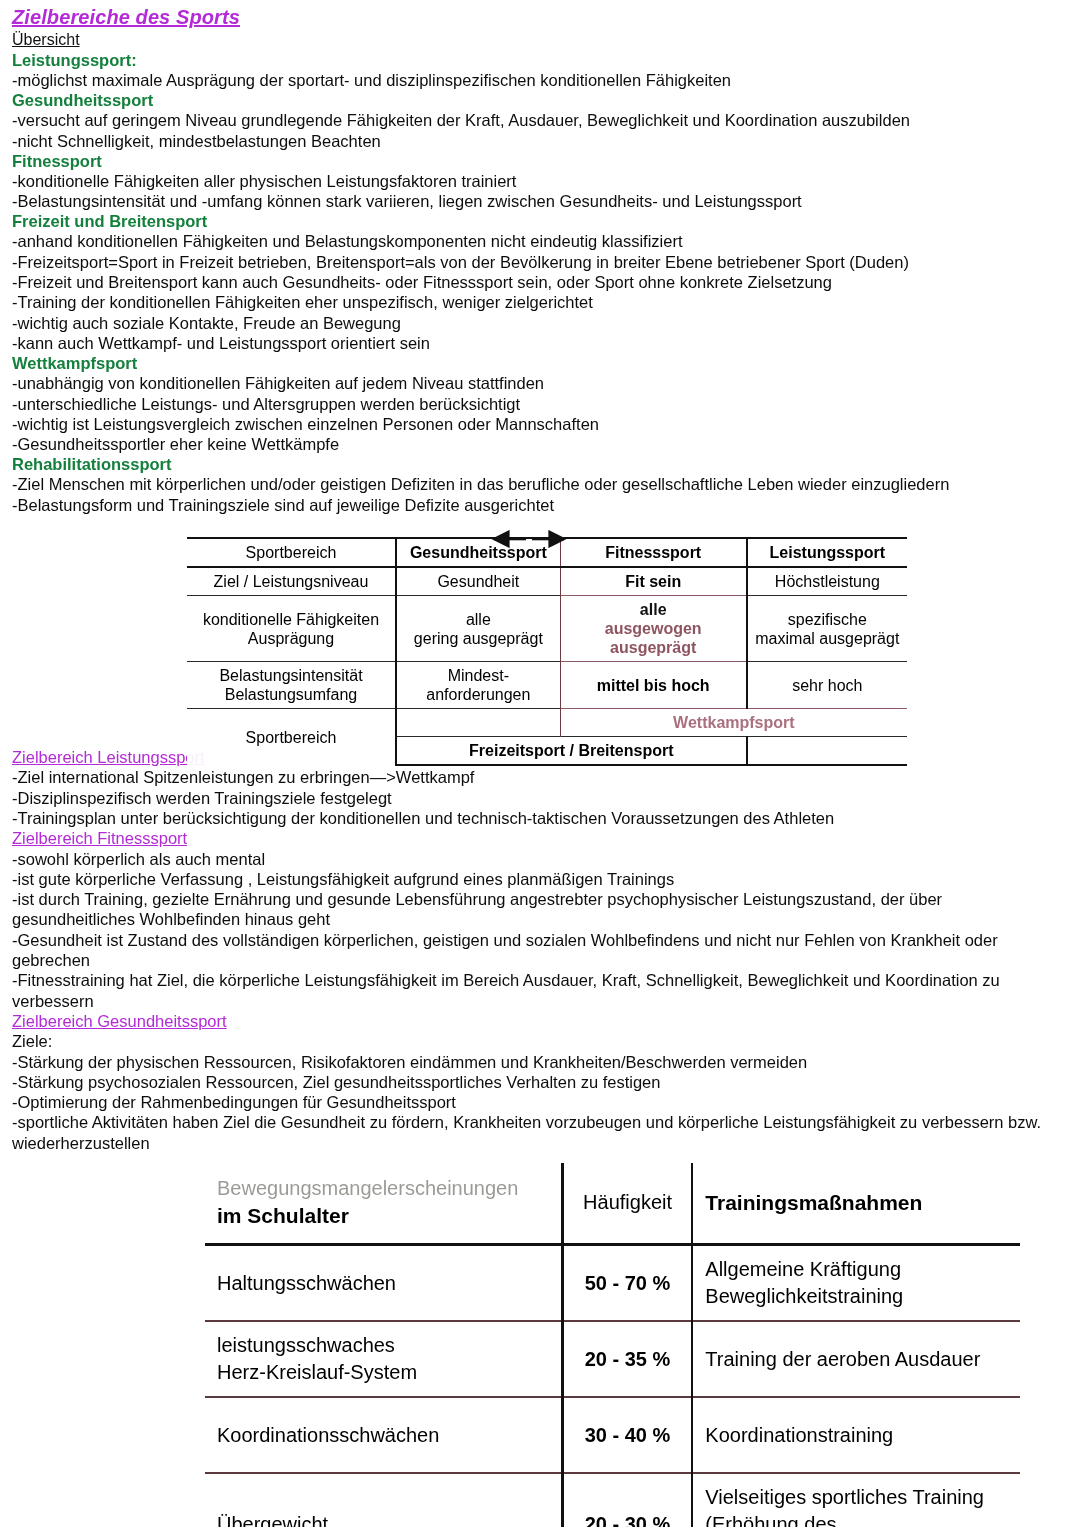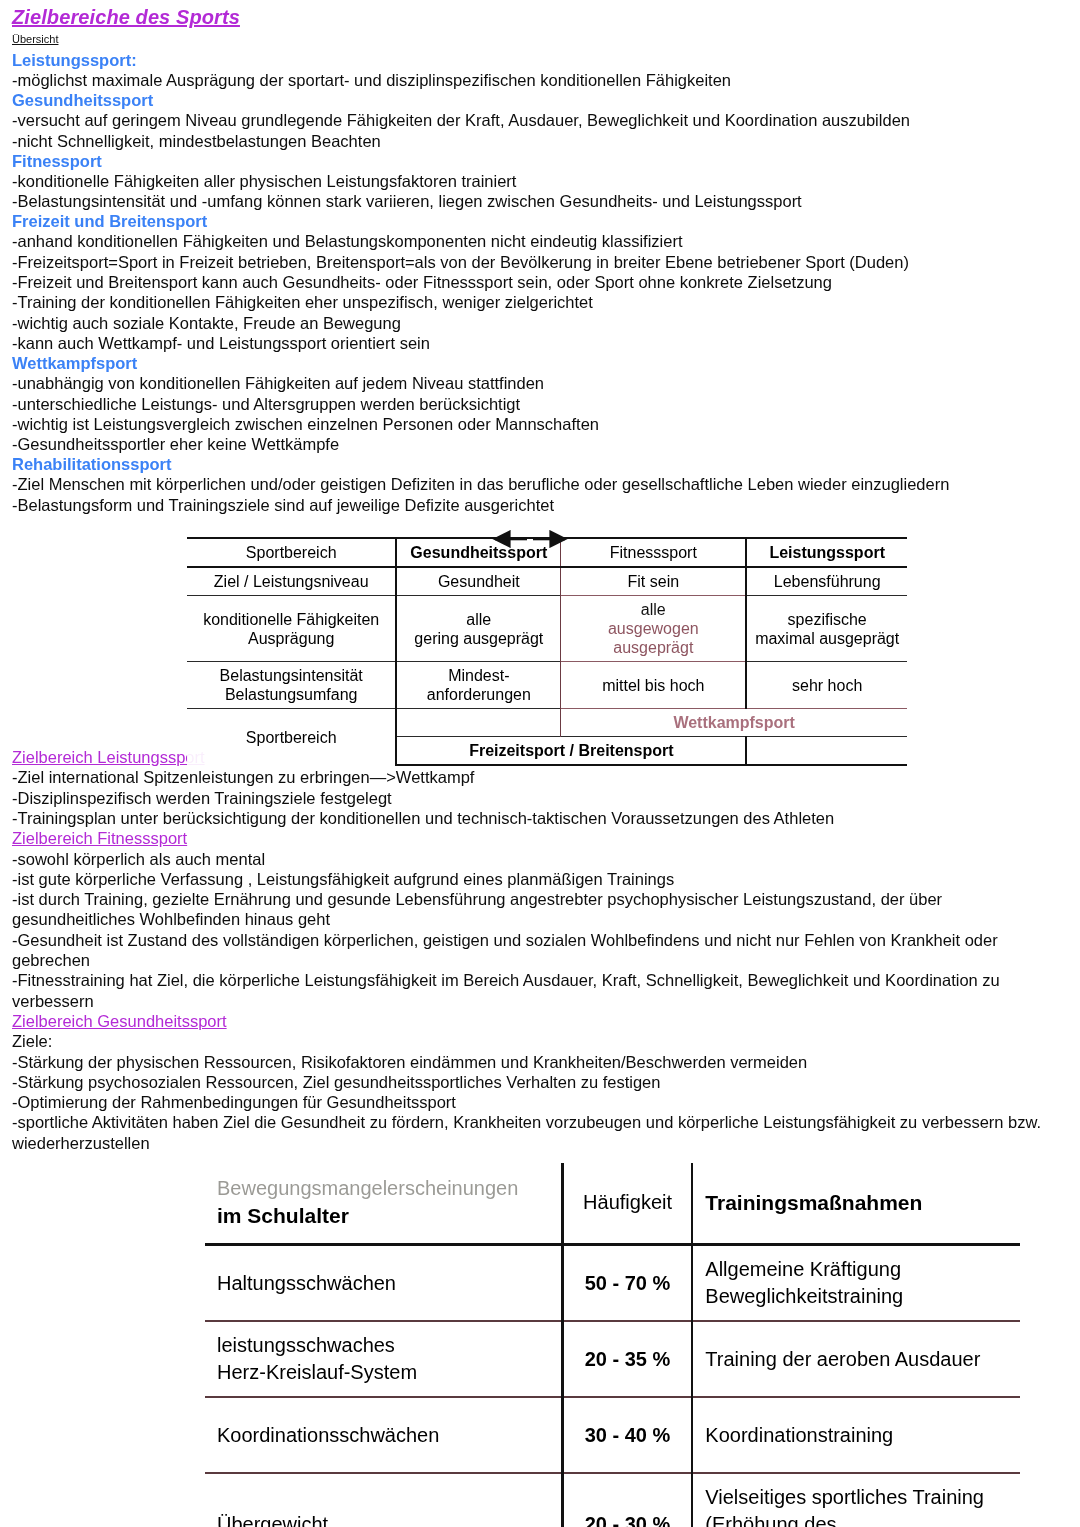--- a/index.html
+++ b/index.html
@@ -27,32 +27,32 @@
     font-size: 20px;
     font-weight: bold;
     font-style: italic;
     color: #b32ad6;
     text-decoration: underline;
     letter-spacing: 0.1px;
     line-height: 22px;
     margin: 0 0 1px 0;
   }
   .sub-underline {
-    font-size: 11px;
+    font-size: 16px;
     text-decoration: underline;
     line-height: 21px;
     margin: 0;
     color: #111;
   }
   .bold-head {
     font-size: 16.5px;
     font-weight: bold;
     line-height: 20px;
     margin: 0;
-    color: #3b82f6;
+    color: #15803d;
   }
   .line {
     font-size: 16.5px;
     line-height: 20.3px;
     margin: 0;
     color: #0d0d0d;
     white-space: nowrap;
   }
   .line.wrap { white-space: normal; }
   .purple-head {
@@ -82,21 +82,21 @@
   .tbl1 .cA { width: 212px; }
   .tbl1 .cB { width: 155px; }
   .tbl1 .cC { width: 196px; }
   .tbl1 .cD { width: 157px; }
 
   .tbl1 .top-edge { border-top: 2.5px solid #111; }
   .tbl1 .hrule    { border-top: 2.5px solid #111; text-align: center; }
   .tbl1 .thin     { border-top: 1.6px solid #2a2a2a; }
   .tbl1 .faint    { border-top: 1.4px solid #8b5a63; }
   .tbl1 .vsep     { border-left: 2.3px solid #111; }
-  .tbl1 .vsep-l   { border-left: 1.6px solid #6b3a42; }
+  .tbl1 .vsep-l   { border-left: 1.6px solid #6b3a42; font-weight: bold; }
   .tbl1 .bot-edge { border-bottom: 2.5px solid #111; }
   .tbl1 .b        { font-weight: bold; }
   .tbl1 .pinkish  { color: #8e5560; }
   .tbl1 .mauve    { color: #a9707d; font-weight: bold; font-size: 16px; }
 
   .arrow-cell { position: relative; }
   .arrow-wrap {
     position: absolute;
     left: 50%;
     top: -9px;
@@ -214,21 +214,21 @@
       </span>
     </td>
     <td class="cC top-edge vsep-l">Fitnesssport</td>
     <td class="cD top-edge vsep b">Leistungssport</td>
   </tr>
 
   <tr>
     <td class="cA hrule">Ziel / Leistungsniveau</td>
     <td class="cB hrule vsep">Gesundheit</td>
     <td class="cC hrule vsep-l">Fit sein</td>
-    <td class="cD hrule vsep">Lebensführung</td>
+    <td class="cD hrule vsep">Höchstleistung</td>
   </tr>
 
   <tr>
     <td class="cA thin">
       <div>konditionelle Fähigkeiten</div>
       <div>Ausprägung</div>
     </td>
     <td class="cB thin vsep">
       <div>alle</div>
       <div>gering ausgeprägt</div>

